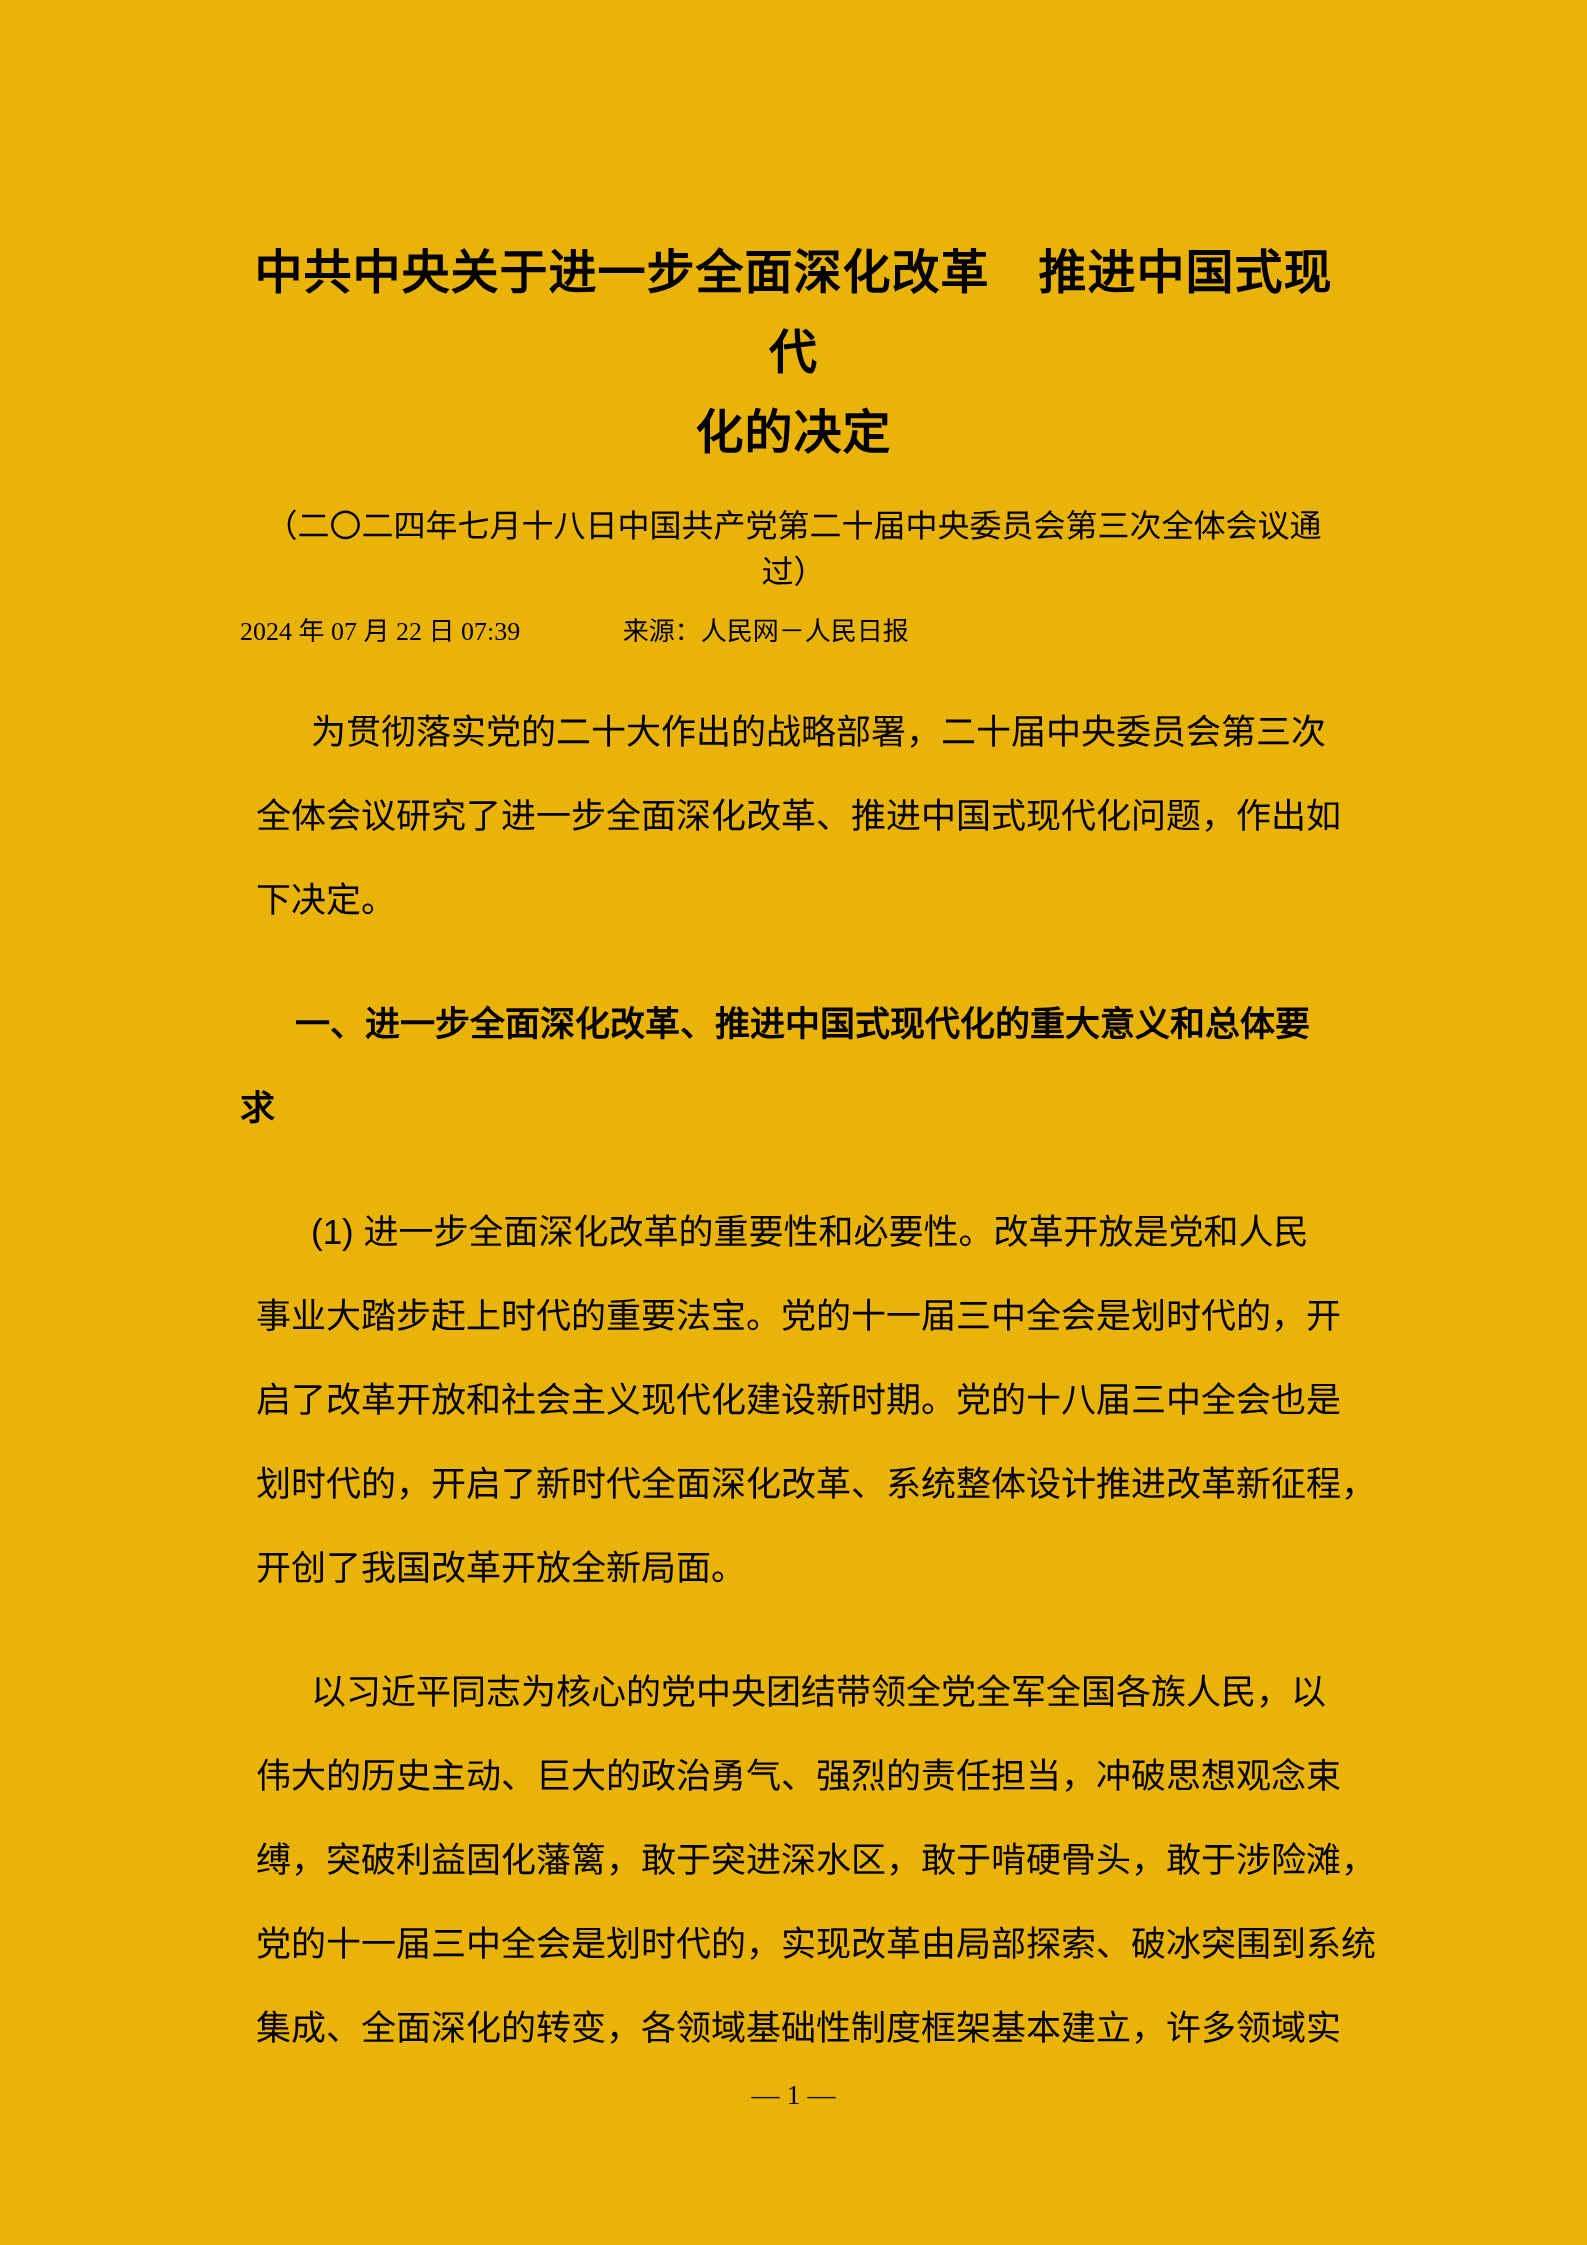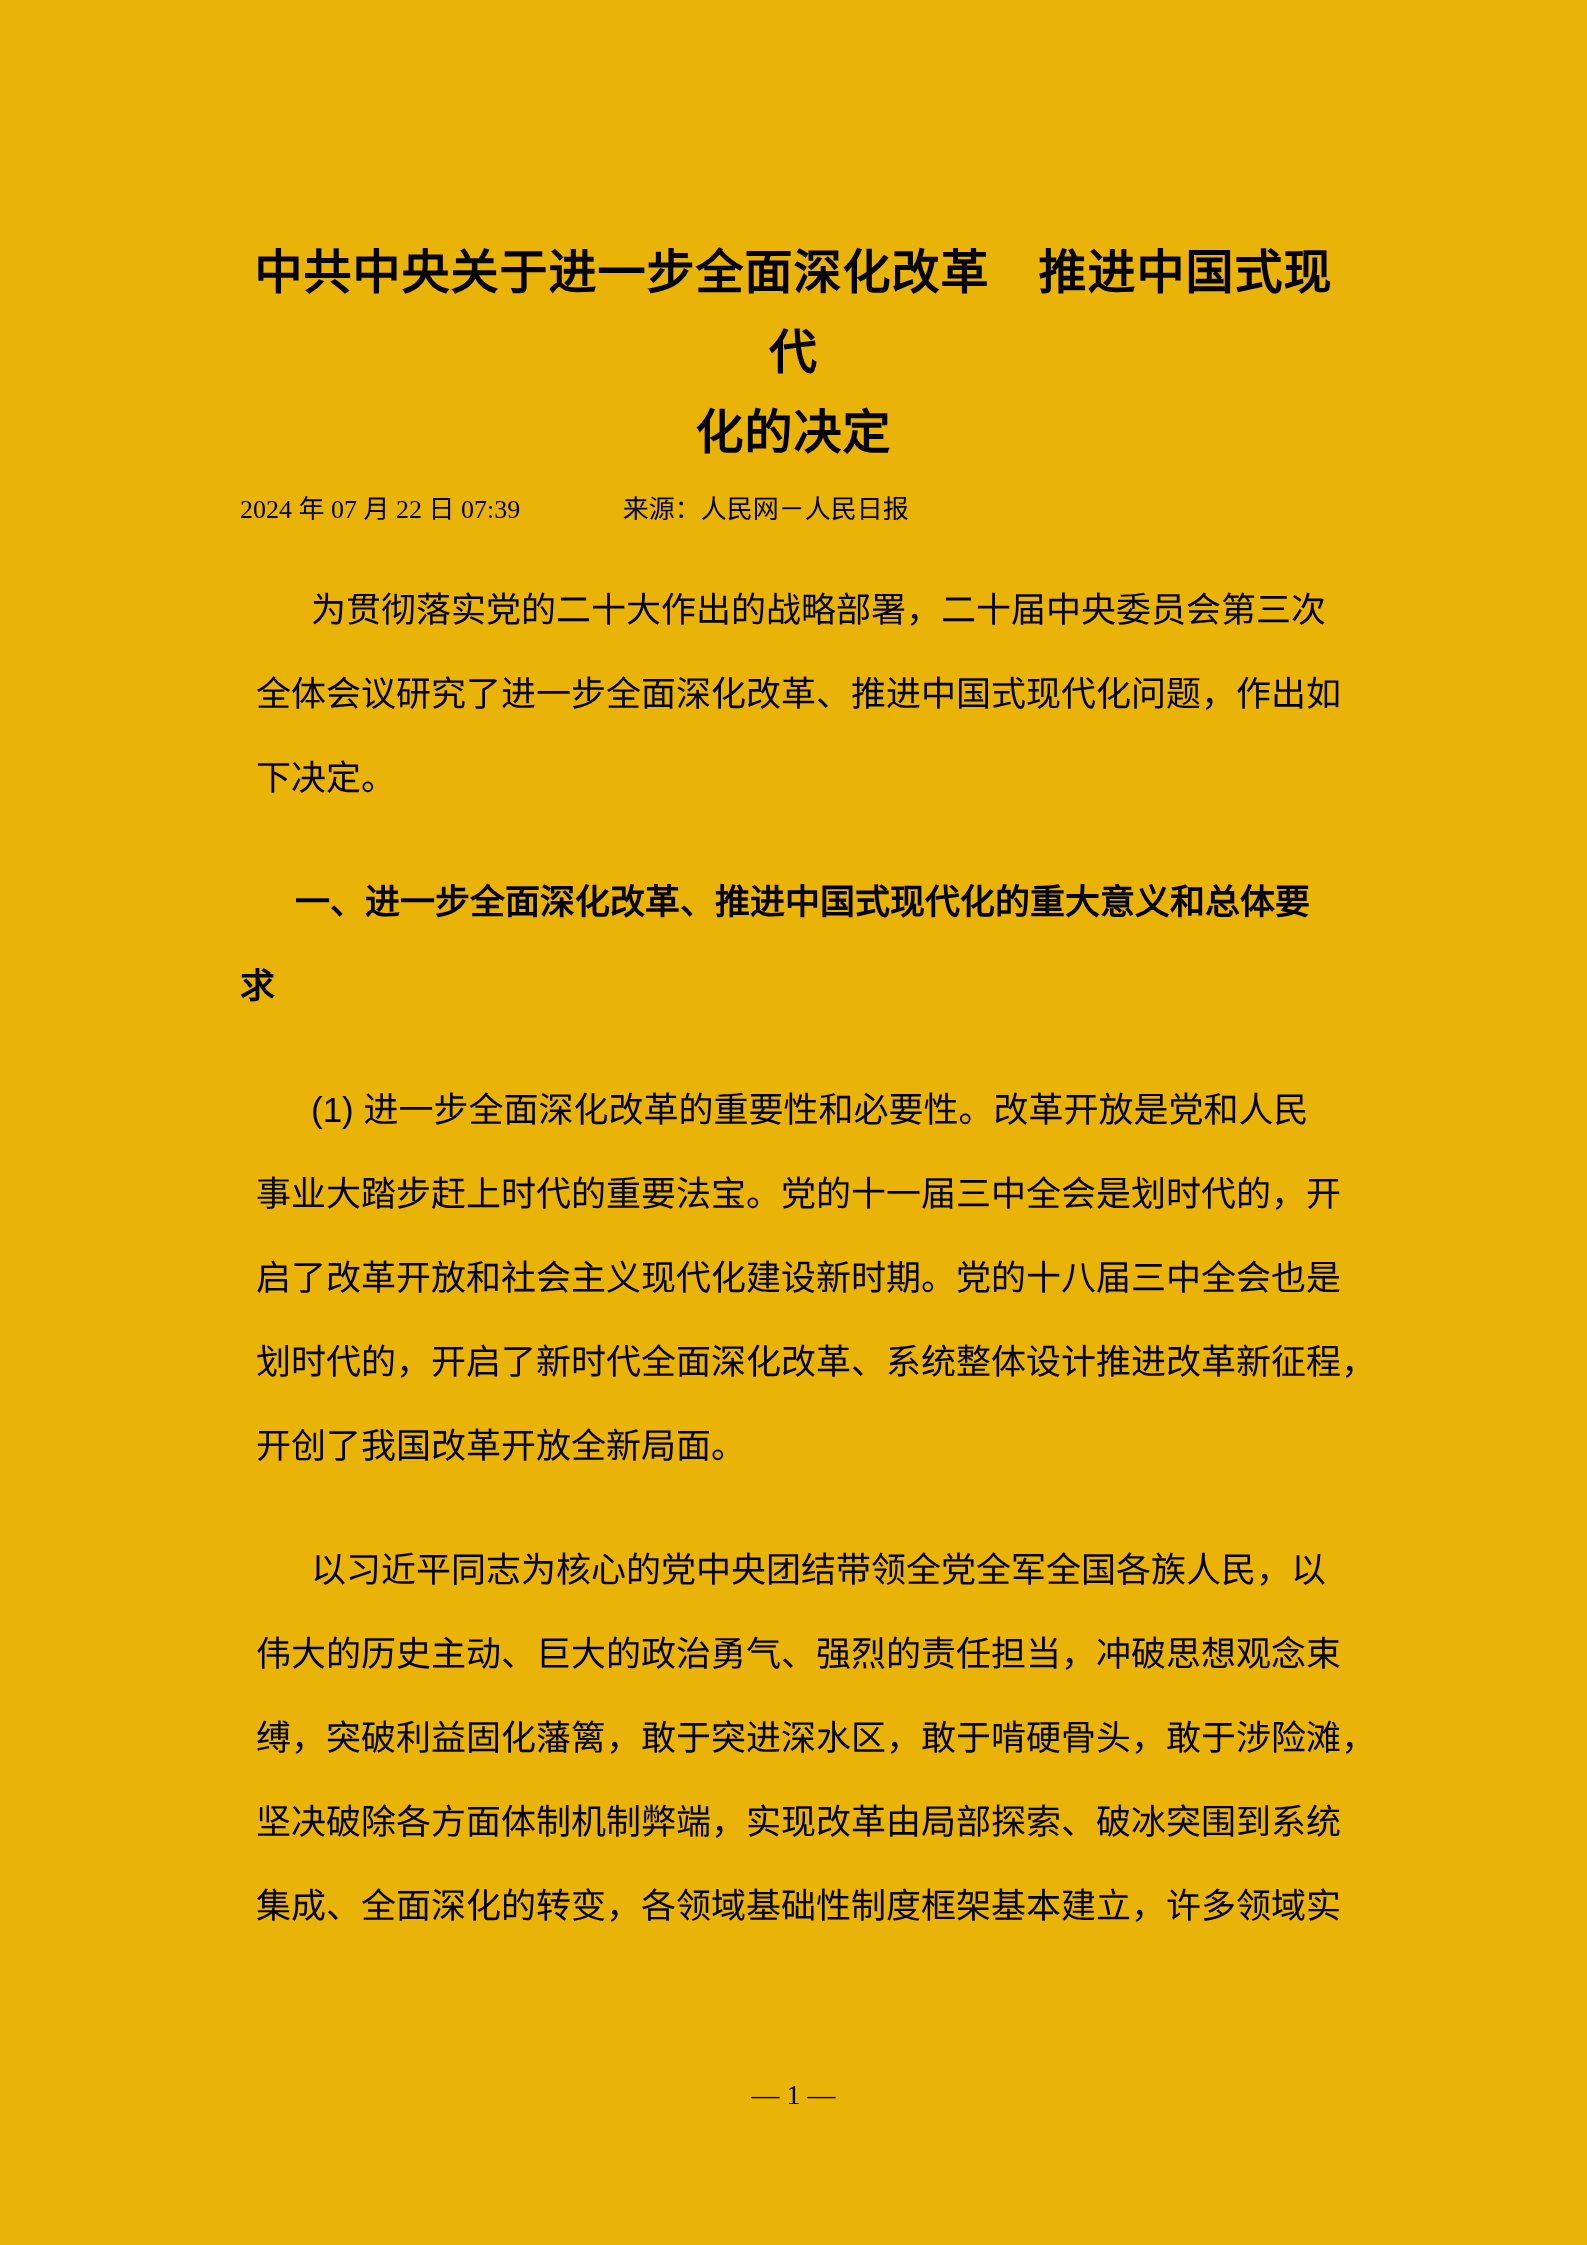--- a/index.html
+++ b/index.html
@@ -78,20 +78,22 @@
 </style>
 </head>
 <body>
 
 <div class="page">
   <div class="content">
 
     <h1 class="title">中共中央关于进一步全面深化改革　推进中国式现代
 化的决定</h1>
 
+    <div class="subtitle">（二〇二四年七月十八日中国共产党第二十届中央委员会第三次全体会议通
+过）</div>
 
     <div class="meta">
       <span class="meta-date">2024 年 07 月 22 日 07:39</span>
       <span class="meta-source">来源：人民网－人民日报</span>
     </div>
 
     <p class="para">为贯彻落实党的二十大作出的战略部署，二十届中央委员会第三次
 全体会议研究了进一步全面深化改革、推进中国式现代化问题，作出如
 下决定。</p>
 
@@ -100,19 +102,19 @@
 
     <p class="para">(1) 进一步全面深化改革的重要性和必要性。改革开放是党和人民
 事业大踏步赶上时代的重要法宝。党的十一届三中全会是划时代的，开
 启了改革开放和社会主义现代化建设新时期。党的十八届三中全会也是
 划时代的，开启了新时代全面深化改革、系统整体设计推进改革新征程，
 开创了我国改革开放全新局面。</p>
 
     <p class="para">以习近平同志为核心的党中央团结带领全党全军全国各族人民，以
 伟大的历史主动、巨大的政治勇气、强烈的责任担当，冲破思想观念束
 缚，突破利益固化藩篱，敢于突进深水区，敢于啃硬骨头，敢于涉险滩，
-坚决破除各方面体制机制弊端，实现改革由局部探索、破冰突围到系统
+党的十一届三中全会是划时代的，实现改革由局部探索、破冰突围到系统
 集成、全面深化的转变，各领域基础性制度框架基本建立，许多领域实</p>
 
   </div>
 
   <div class="footer">— 1 —</div>
 </div>
 
 </body></html>

